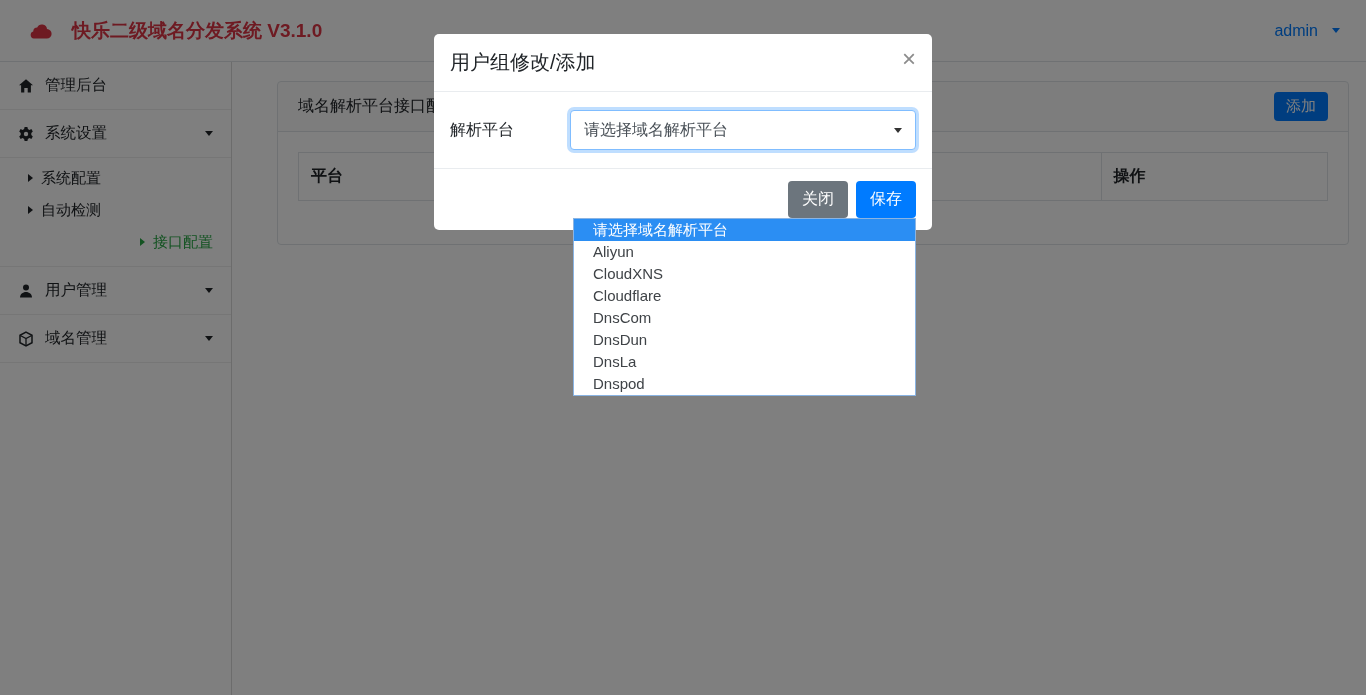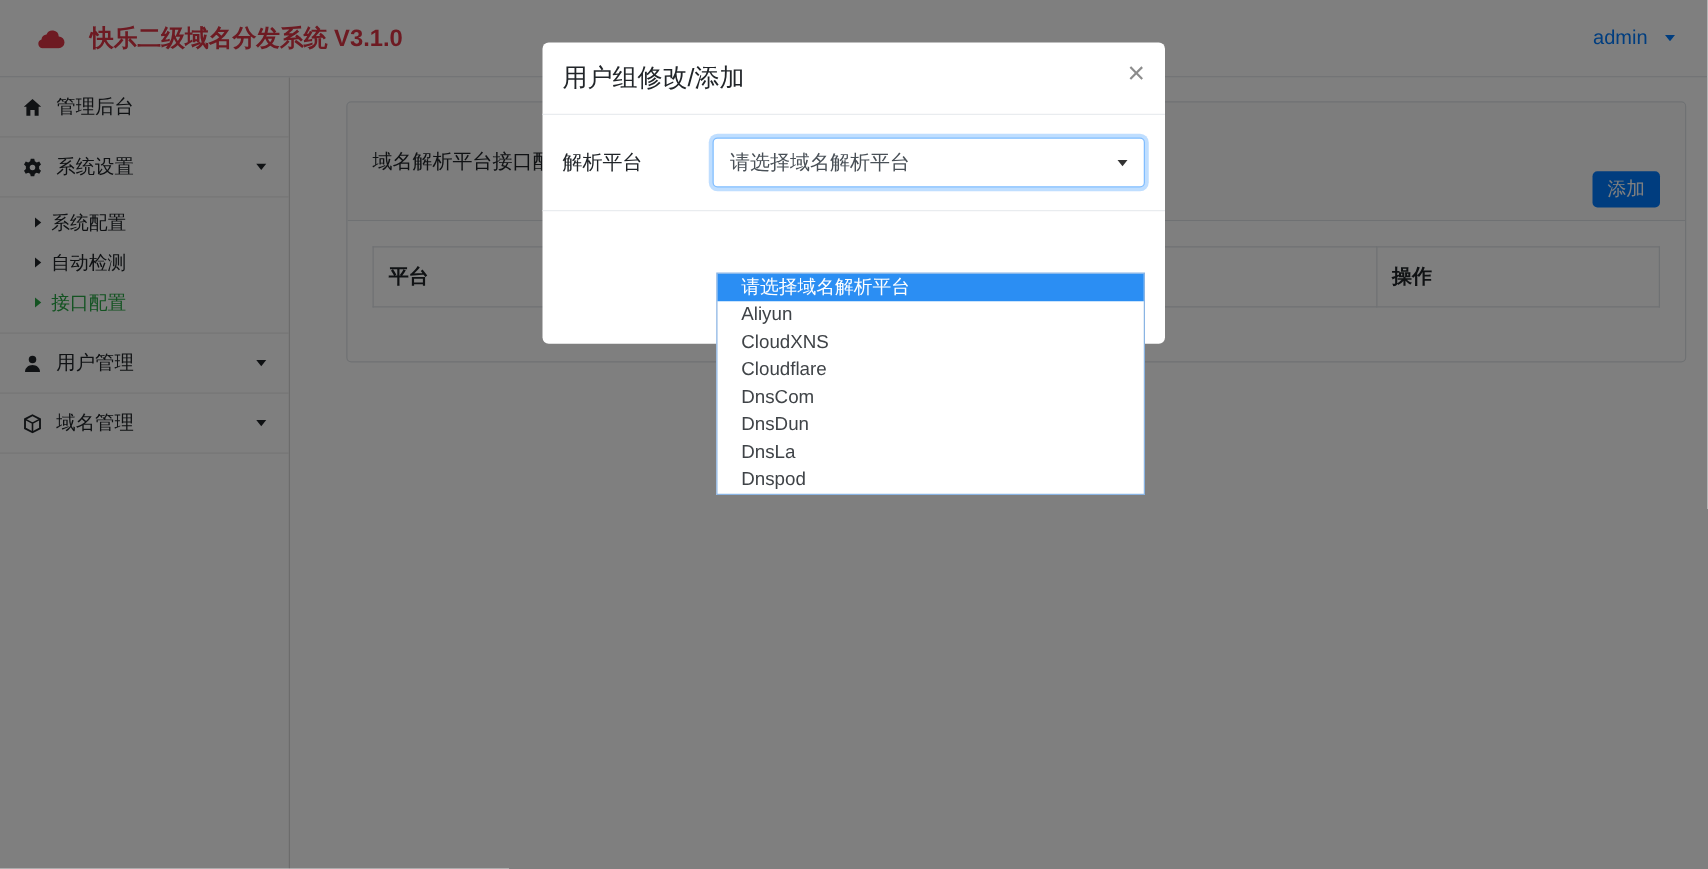--- a/index.html
+++ b/index.html
@@ -28,33 +28,33 @@
     display:flex; align-items:center; gap:11px; height:48px; padding:0 18px;
     border-bottom:1px solid #ececec; font-size:15.5px; cursor:pointer;
   }
   .side-item .caret-down { margin-left:auto; }
   .side-group { border-bottom:1px solid #ececec; padding:4px 0 8px; }
   .side-sub {
     display:flex; align-items:center; gap:8px; height:32px; padding:0 18px 0 28px;
     font-size:15px; cursor:pointer;
   }
   .caret-right { width:0; height:0; border-top:4px solid transparent; border-bottom:4px solid transparent; border-left:5.5px solid #212529; }
-  .side-sub.active { color:#28a745; }
+  .side-sub.active { color:#28a745;justify-content:flex-end; }
   .side-sub.active .caret-right { border-left-color:#28a745; }
   .icon-16 { width:16px; height:16px; flex:0 0 16px; }
 
   
   .main { flex:1; background:#fff; padding:19px 17px 0 45px; }
   .card { background:#fff; border:1px solid #dee2e6; border-radius:4px; }
   .card-header {
     display:flex; align-items:center; justify-content:space-between;
     padding:10px 20px; border-bottom:1px solid #dee2e6; background:rgba(0,0,0,0.02);
     border-radius:4px 4px 0 0; font-size:16px;
   }
-  .btn { border:none; border-radius:4px; cursor:pointer; font-family:inherit;margin-top:45px; }
+  .btn { border:none; border-radius:4px; cursor:pointer; font-family:inherit; }
   .btn-add { background:#007bff; color:#fff; font-size:15px; padding:5px 12px; }
   .card-body { padding:20px 20px 43px; }
   table { width:100%; border-collapse:collapse; }
   th { border:1px solid #dee2e6; text-align:left; padding:13px 12px; font-size:16px; font-weight:bold; }
   th.col-platform { width:78%; }
   th.col-actions { width:22%; }
 
   
   .overlay { position:absolute; inset:0; background:rgba(0,0,0,0.5); z-index:50; }
   .modal {

